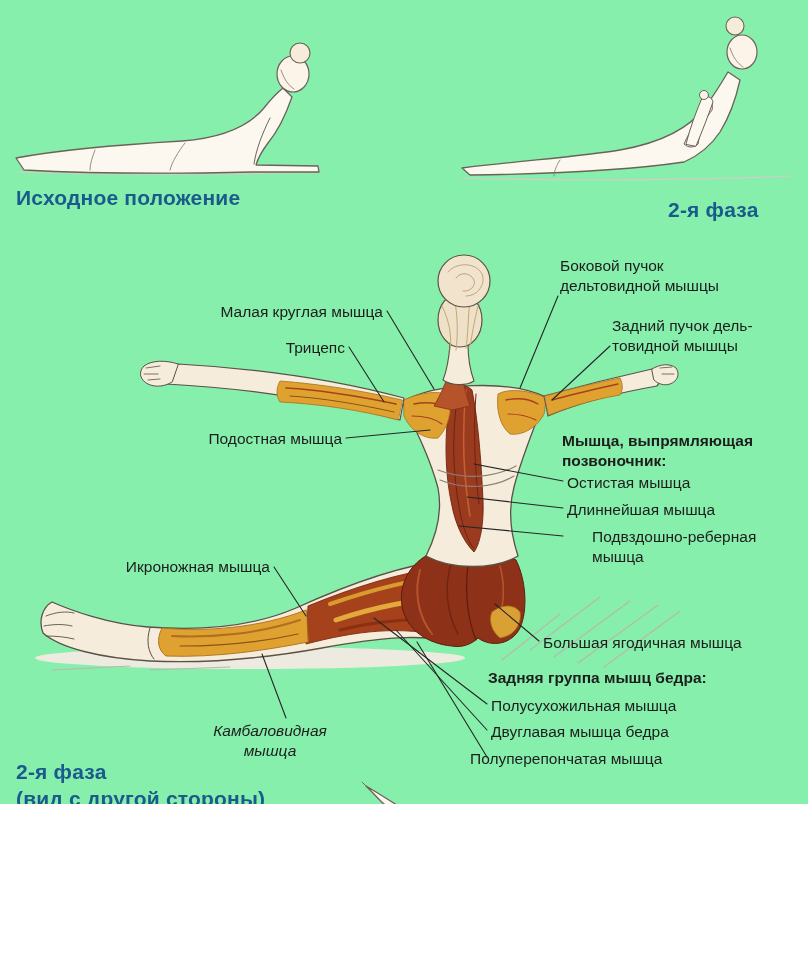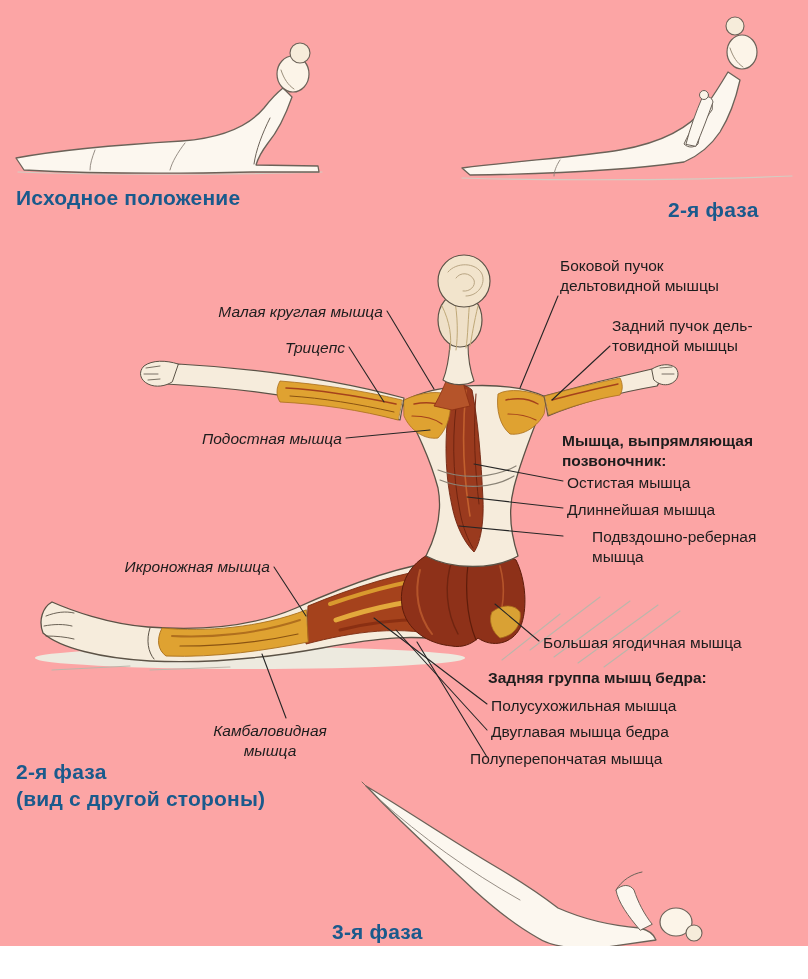--- a/index.html
+++ b/index.html
@@ -6,34 +6,34 @@
     --heading-blue:#1a5a8c;
     --label-text:#1d1d1d;
     --skin:#f6ecdc;
     --outline:#5b5246;
     --gold:#dfa231;
     --red:#a5421c;
     --deep:#8e3119;
   }
   html,body{margin:0;padding:0;background:#ffffff;}
   .page{
-    position:relative;width:808px;height:946px;background:#fca5a5;overflow:hidden;
+    position:relative;width:808px;height:804px;background:#86efac;overflow:hidden;
     font-family:"Liberation Sans",sans-serif;color:var(--label-text);
   }
   .art{position:absolute;left:0;top:0;width:808px;height:979px;}
   .heading{
     position:absolute;color:var(--heading-blue);font-weight:bold;
     font-size:21px;line-height:27px;white-space:nowrap;letter-spacing:.2px;
   }
   .mlabel{
     position:absolute;font-size:15.5px;line-height:20px;white-space:nowrap;
     color:var(--label-text);
   }
   .mlabel.bold{font-weight:bold;}
-  .r{text-align:right;font-style:italic;}
+  .r{text-align:right;}
   .c{text-align:center;white-space:normal;font-style:italic;}
 </style>
 </head>
 <body>
 
 <div class="page">
 
   <svg class="art" viewBox="0 0 808 979" stroke-linecap="round" stroke-linejoin="round">
 
     <g>

